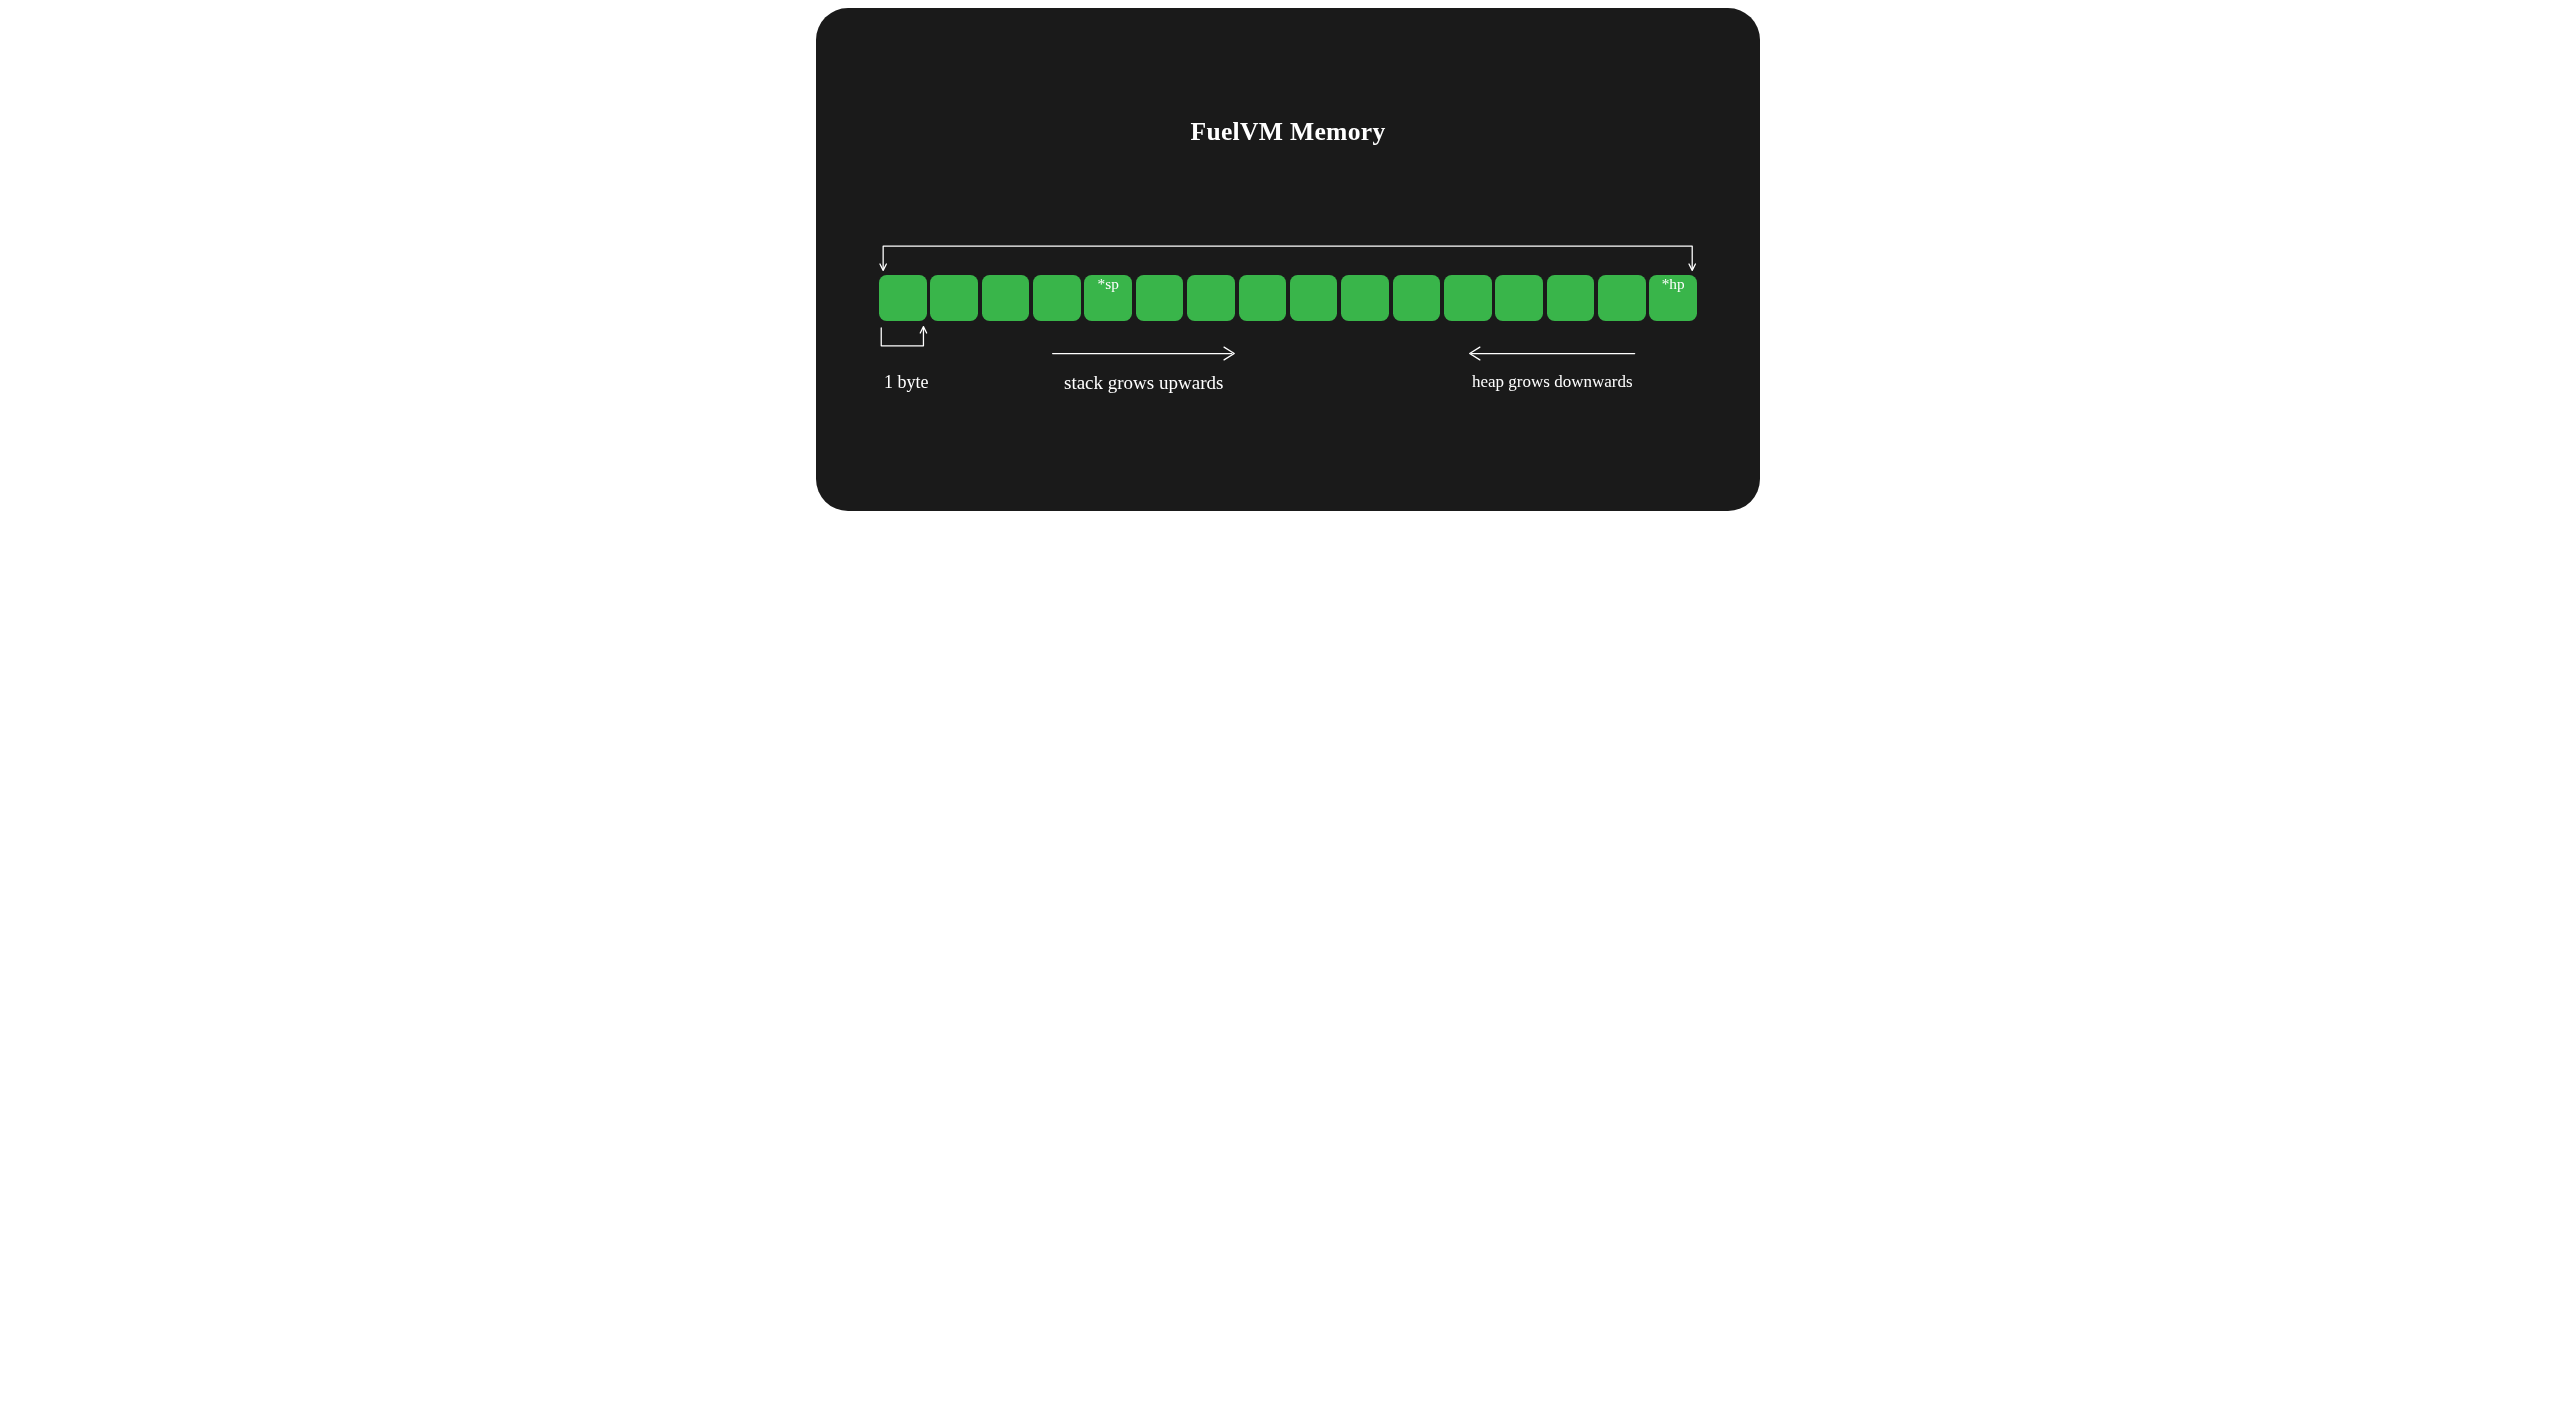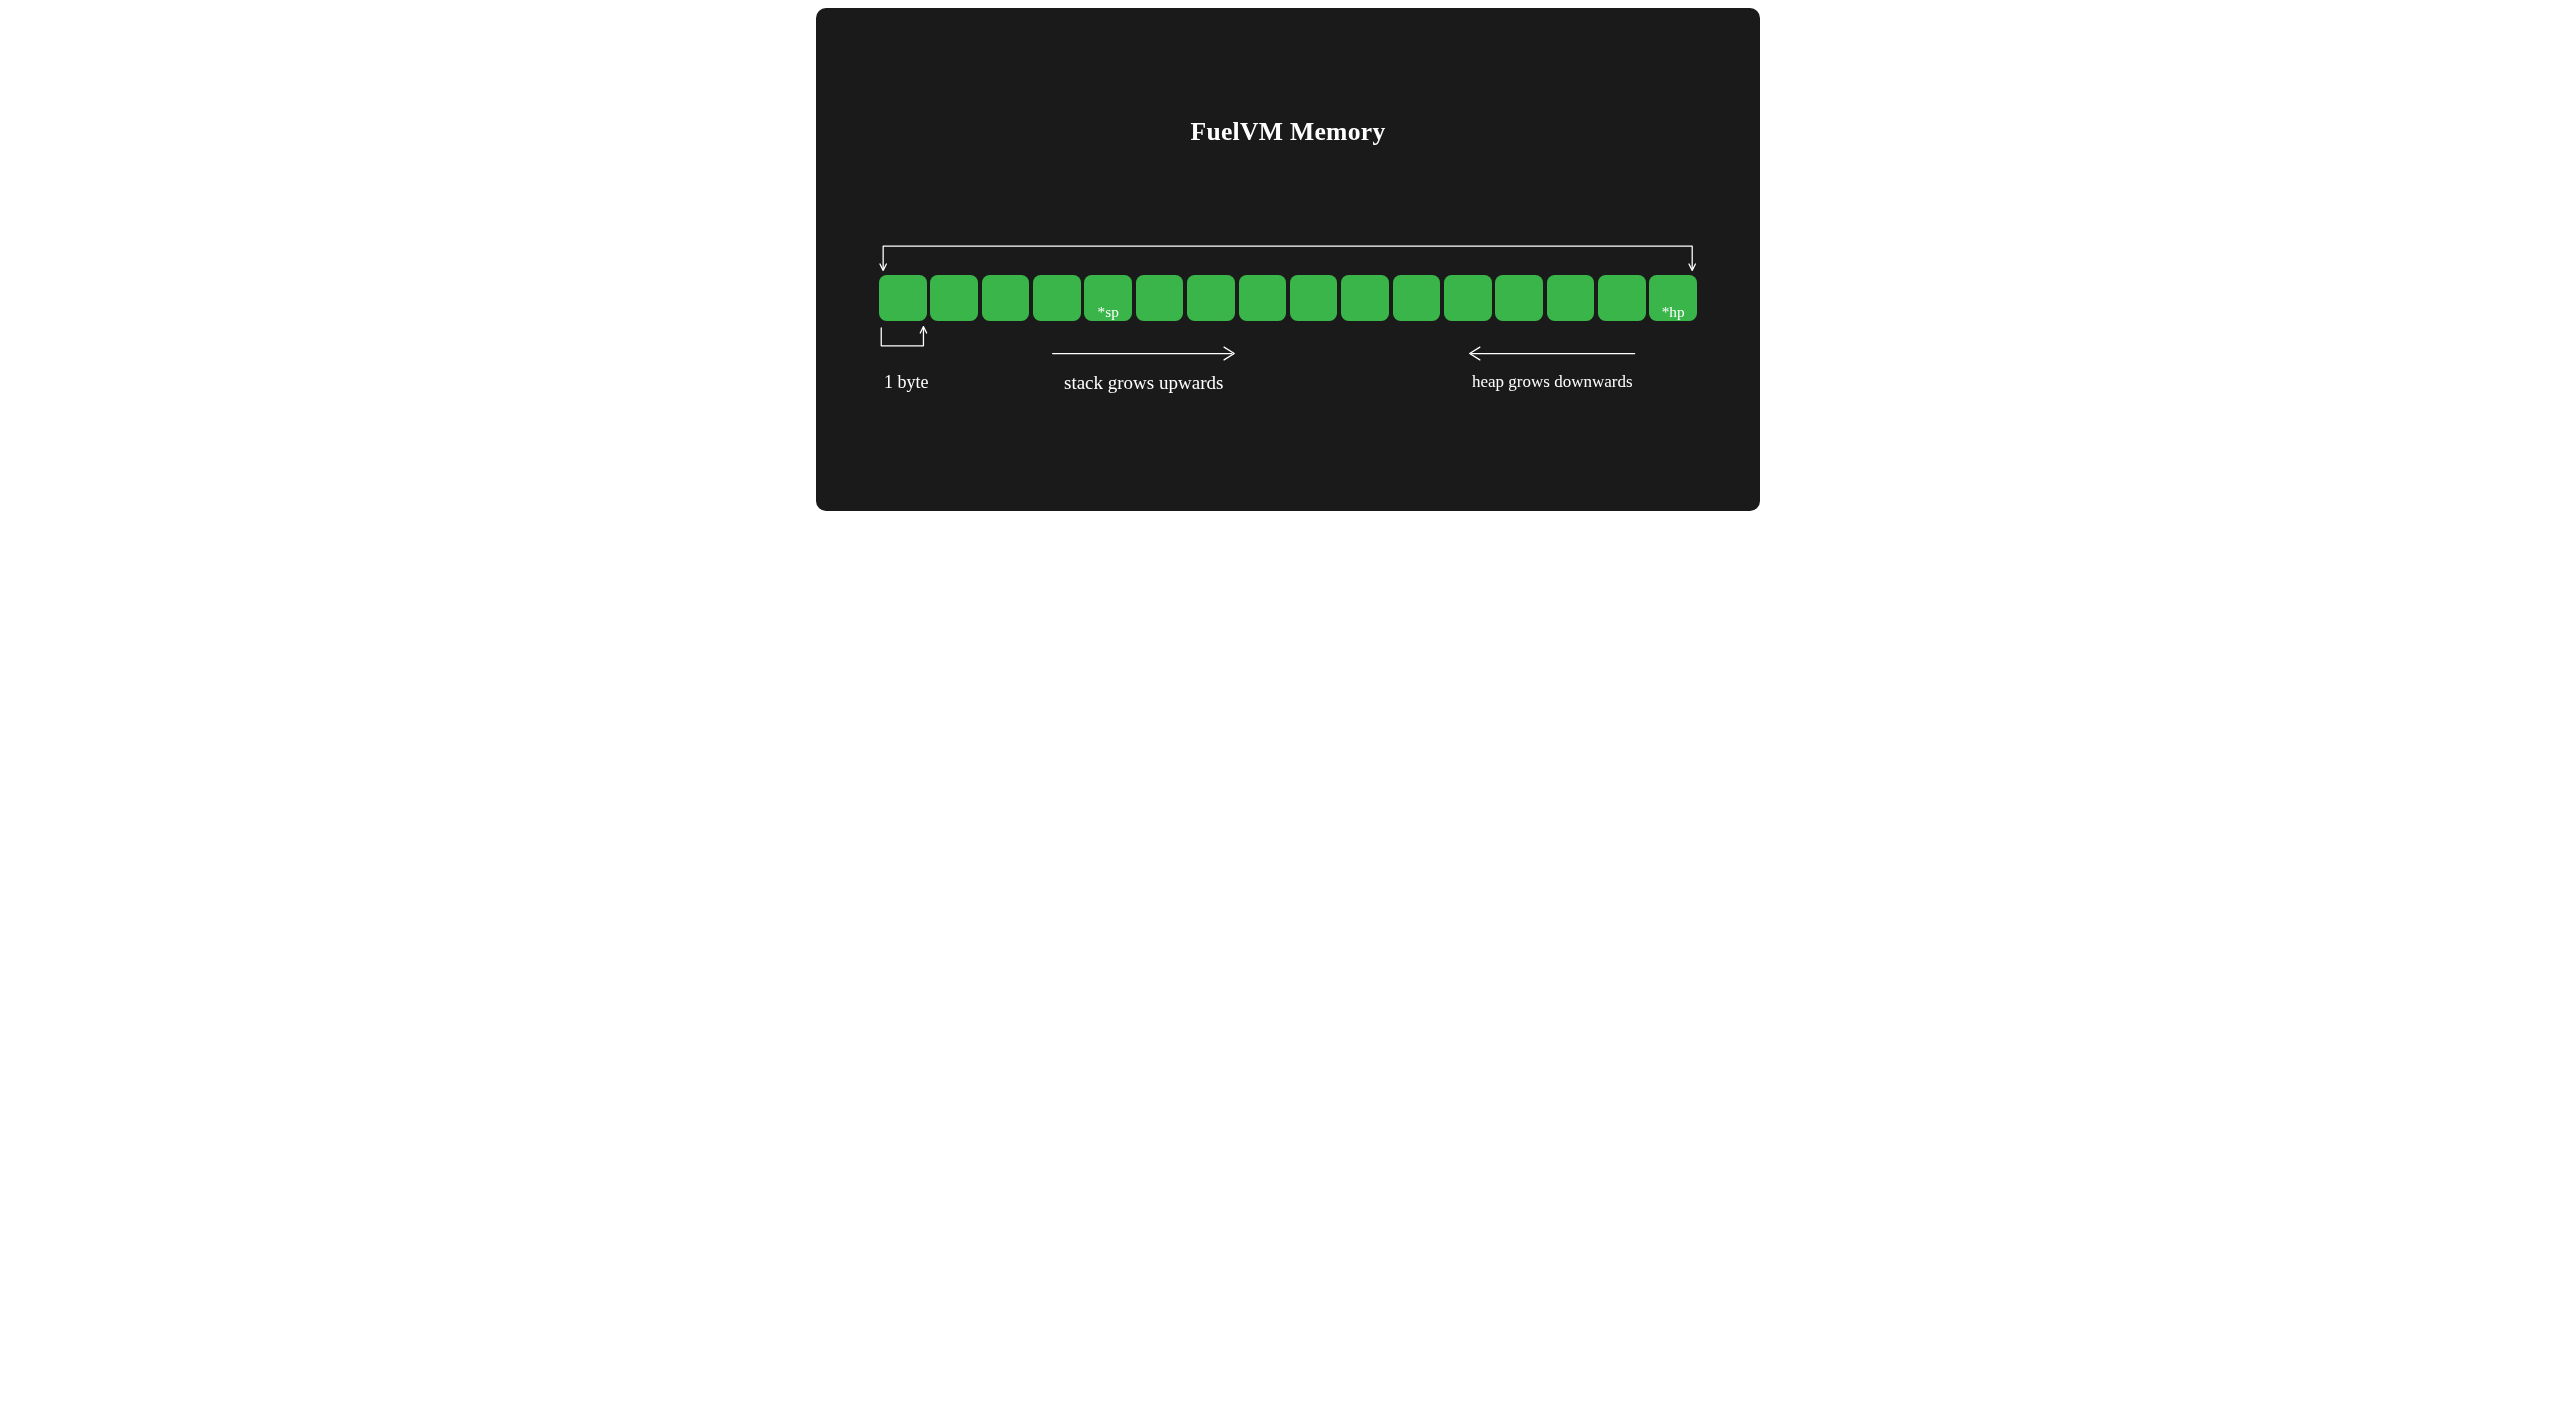--- a/index.html
+++ b/index.html
@@ -8,21 +8,21 @@
     background: #ffffff;
     width: 100%;
     height: 100%;
   }
   .canvas {
     position: relative;
     margin: 7.7px auto;
     width: 944px;
     height: 503px;
     background: #1a1a1a;
-    border-radius: 10px;
+    border-radius: 32px;
     font-family: "Comic Sans MS", "Chalkboard SE", "Segoe Script", cursive;
     color: #ffffff;
     overflow: hidden;
   }
   .title {
     position: absolute;
     top: 109px;
     left: 0;
     width: 100%;
     text-align: center;
@@ -46,21 +46,21 @@
     display: flex;
     gap: 3.8px;
   }
   .cell {
     flex: 1 1 0;
     height: 46px;
     background: #39b54a;
     border-radius: 7.7px;
     position: relative;
     display: flex;
-    align-items: flex-end;
+    align-items: flex-start;
     justify-content: center;
     color: #fff;
     font-size: 15.3px;
   }
   .stack-label {
     position: absolute;
     top: 364px;
     left: 248px;
     font-size: 19px;
   }

